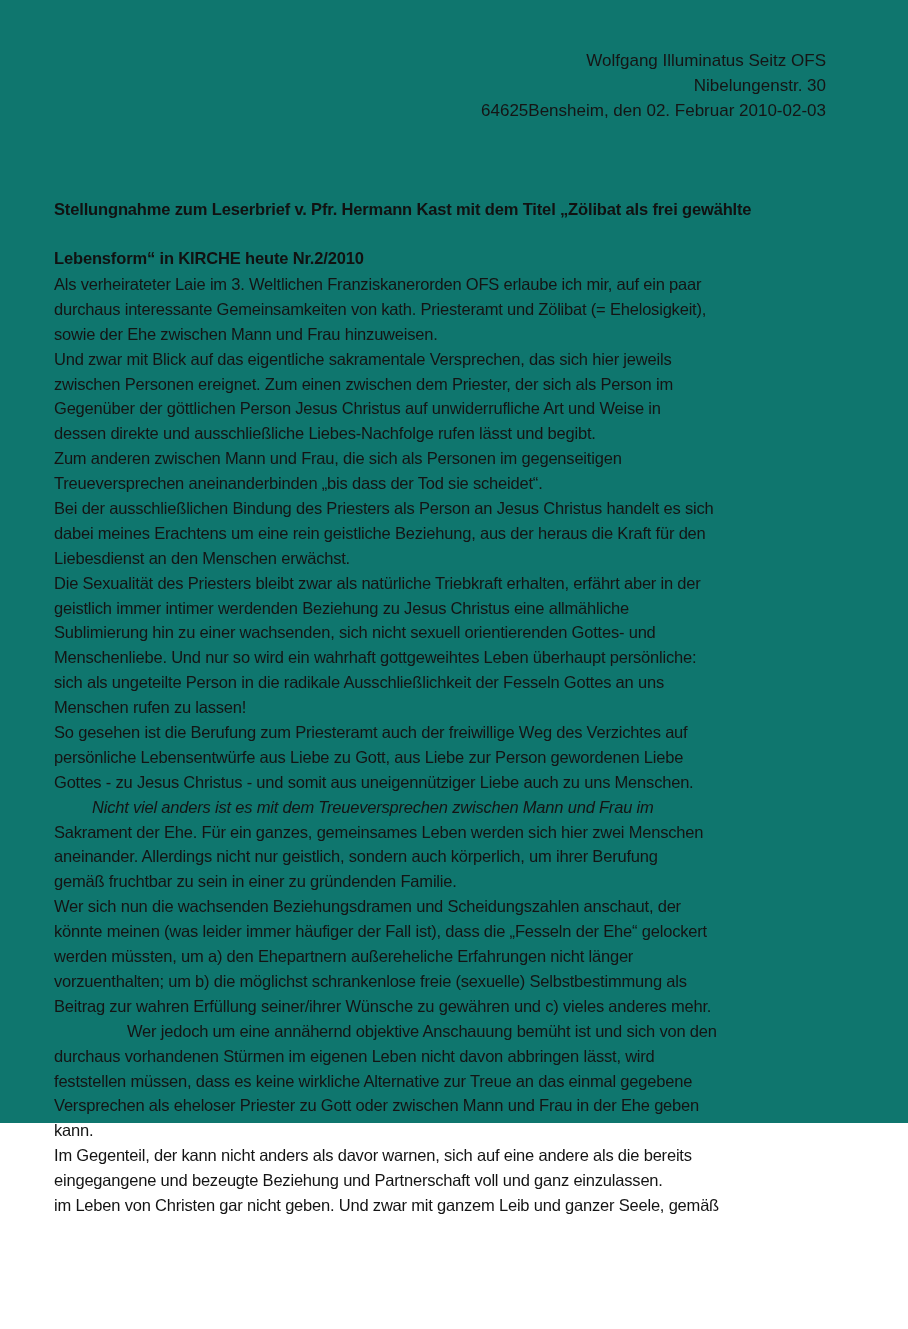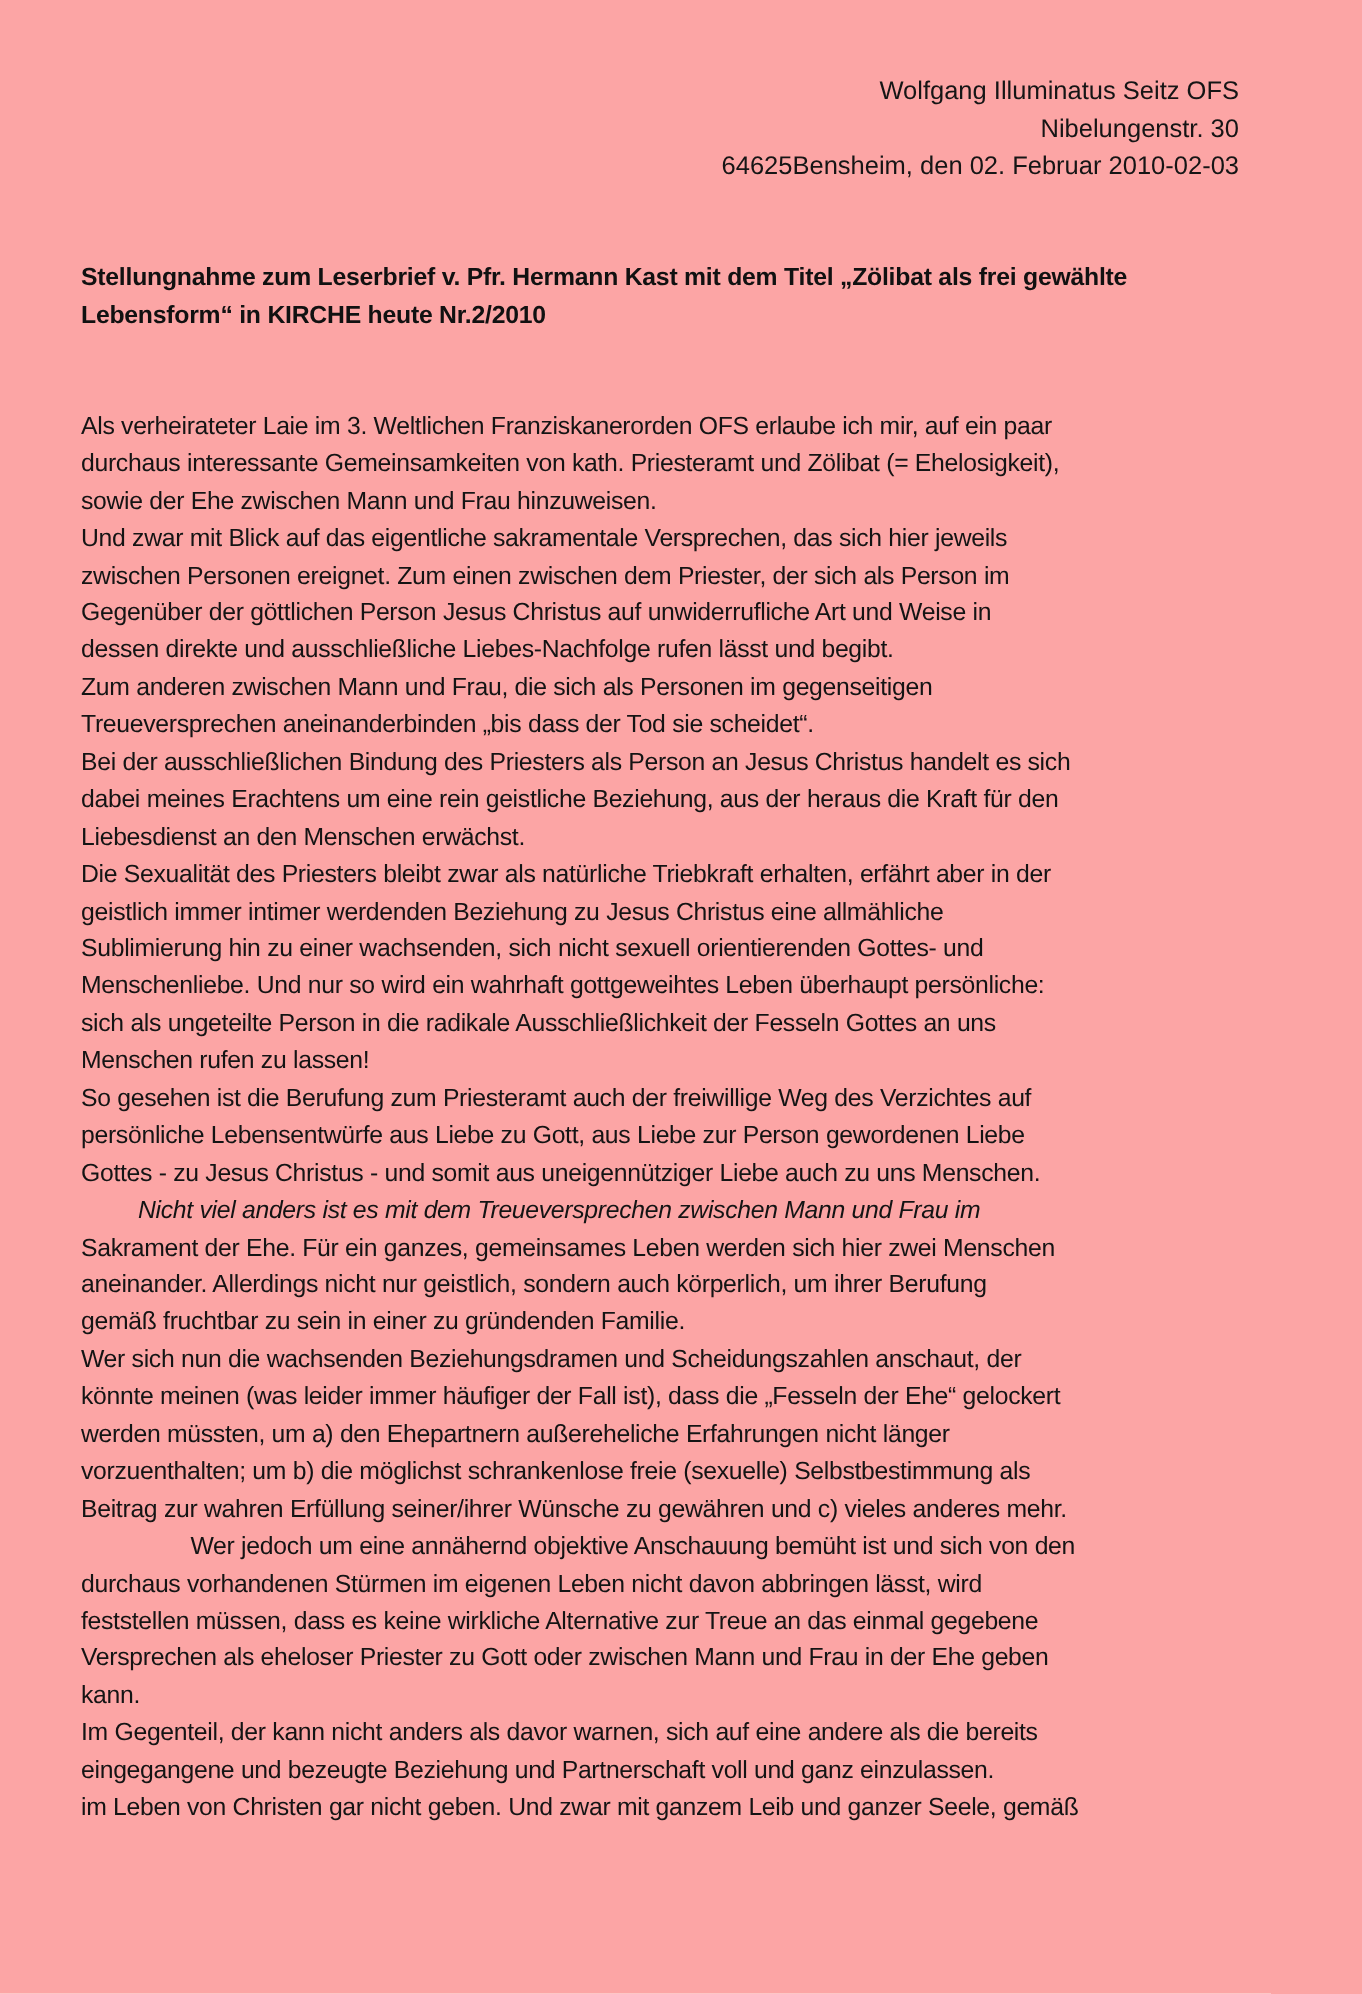--- a/index.html
+++ b/index.html
@@ -12,22 +12,22 @@
       height: 1329px;
       position: relative;
       overflow: hidden;
       color: #111111;
       font-family: "Liberation Sans", sans-serif;
     }
     .page {
       position: absolute;
       left: 0; top: 0;
       width: 908px;
-      height: 1329px;
-      background: #fca5a5;
+      height: 1123px;
+      background: #0f766e;
     }
     .sender {
       position: absolute;
       right: 82px;
       top: 48px;
       text-align: right;
       font-size: 17px;
       line-height: 25px;
       color: #151515;
     }
@@ -35,21 +35,21 @@
     .subject {
       position: absolute;
       left: 54px;
       top: 173px;
       width: 800px;
       font-size: 16.5px;
       line-height: 25px;
       font-weight: bold;
       color: #111111;
     }
-    .subject div { white-space: nowrap; letter-spacing: -0.15px; }
+    .subject div { white-space: nowrap; letter-spacing: -0.15px; margin-top: 24px; }
     .body-text {
       position: absolute;
       left: 54px;
       top: 272px;
       width: 800px;
       font-size: 16.5px;
       line-height: 24.9px;
       color: #141414;
     }
     .line {

